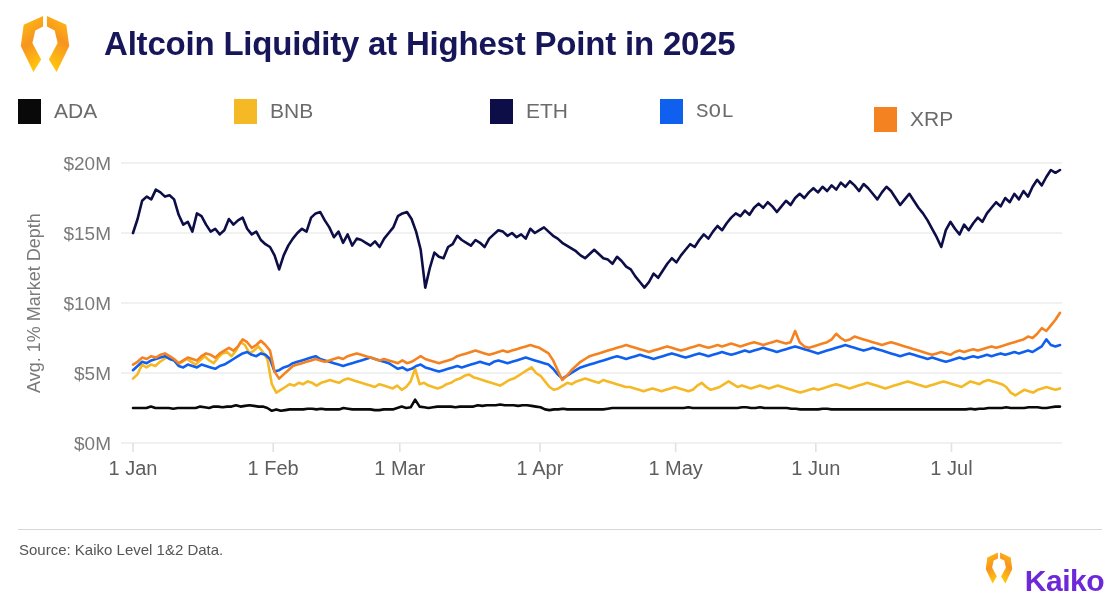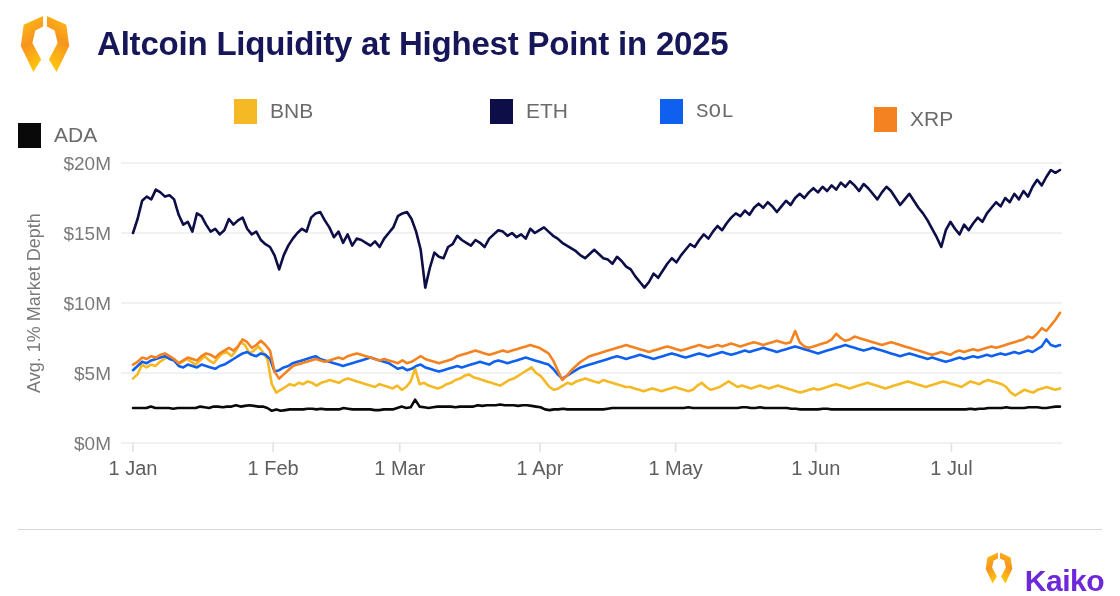--- a/index.html
+++ b/index.html
@@ -30,21 +30,21 @@
     display: flex;
     align-items: center;
   }
   .brand-mark {
     width: 62px;
     height: 62px;
     margin-left: 14px;
     flex: 0 0 auto;
   }
   .chart-title {
-    margin-left: 21px;
+    margin-left: 28px;
     font-size: 33px;
     font-weight: bold;
     color: #161659;
     letter-spacing: -0.2px;
     white-space: nowrap;
   }
 
   
   .legend {
     position: absolute;
@@ -154,21 +154,21 @@
           <stop offset="100%" stop-color="#FFC20E"></stop>
         </linearGradient>
       </defs>
       <path d="M30 3 L10 12 L7 34 L20 61 L28 48 L19 31 L22 18 L30 14 Z" fill="url(#kgrad1)"></path>
       <path d="M34 3 L54 12 L57 34 L44 61 L36 48 L45 31 L42 18 L34 14 Z" fill="url(#kgrad2)"></path>
     </svg>
     <div class="chart-title">Altcoin Liquidity at Highest Point in 2025</div>
   </div>
 
   <div class="legend">
-    <div class="legend-item" id="lg0" style="left: 0px; margin-top: 24px;">
+    <div class="legend-item" id="lg0" style="left: 0px;">
       <span class="legend-swatch" id="sw0" style="background: rgb(9, 9, 9);"></span>
       <span class="legend-label">ADA</span>
     </div>
     <div class="legend-item" id="lg1" style="left: 216px;">
       <span class="legend-swatch" id="sw1" style="background: rgb(245, 185, 37);"></span>
       <span class="legend-label">BNB</span>
     </div>
     <div class="legend-item" id="lg2" style="left: 428px; margin-left: 44px;">
       <span class="legend-swatch" id="sw2" style="background: rgb(13, 13, 71);"></span>
       <span class="legend-label">ETH</span>
@@ -213,20 +213,21 @@
         <polyline points="133.00,268.00 137.48,268.00 141.96,268.00 146.43,268.00 150.91,266.60 155.39,268.00 159.87,268.00 164.35,268.00 168.83,268.00 173.30,268.70 177.78,268.00 182.26,268.00 186.74,268.00 191.22,268.00 195.70,268.00 200.17,266.60 204.65,267.30 209.13,268.00 213.61,266.60 218.09,266.60 222.57,267.30 227.04,266.60 231.52,266.60 236.00,265.20 240.48,266.60 244.96,265.90 249.43,265.20 253.91,265.90 258.39,266.60 262.87,266.60 267.35,268.00 271.83,270.80 276.30,269.40 280.78,270.80 285.26,270.10 289.74,269.40 294.22,269.40 298.70,269.40 303.17,269.40 307.65,268.70 312.13,268.70 316.61,269.40 321.09,268.70 325.57,269.40 330.04,269.40 334.52,269.40 339.00,269.40 343.48,268.00 347.96,268.70 352.43,269.40 356.91,269.40 361.39,269.40 365.87,269.40 370.35,269.40 374.83,270.10 379.30,270.10 383.78,269.40 388.26,269.40 392.74,269.40 397.22,268.00 401.70,266.60 406.17,268.00 410.65,267.30 415.13,259.60 419.61,266.60 424.09,267.30 428.57,268.00 433.04,267.30 437.52,266.60 442.00,266.60 446.48,266.60 450.96,266.60 455.43,267.30 459.91,266.60 464.39,266.60 468.87,266.60 473.35,266.60 477.83,265.20 482.30,265.90 486.78,265.20 491.26,265.20 495.74,265.20 500.22,264.50 504.70,265.20 509.17,265.20 513.65,265.20 518.13,265.90 522.61,265.20 527.09,265.20 531.57,265.90 536.04,266.60 540.52,267.30 545.00,269.40 549.48,270.10 553.96,269.40 558.43,269.40 562.91,268.70 567.39,269.40 571.87,269.40 576.35,269.40 580.83,269.40 585.30,269.40 589.78,269.40 594.26,269.40 598.74,269.40 603.22,269.40 607.70,268.70 612.17,268.00 616.65,268.00 621.13,268.00 625.61,268.00 630.09,268.00 634.57,268.00 639.04,268.00 643.52,268.00 648.00,268.00 652.48,268.00 656.96,268.00 661.43,268.00 665.91,268.00 670.39,268.00 674.87,268.00 679.35,268.00 683.83,268.00 688.30,267.30 692.78,268.00 697.26,268.00 701.74,268.00 706.22,268.00 710.70,268.00 715.17,268.00 719.65,268.00 724.13,268.00 728.61,268.00 733.09,268.00 737.57,268.00 742.04,267.30 746.52,267.30 751.00,268.00 755.48,268.00 759.96,267.30 764.43,268.00 768.91,268.00 773.39,268.00 777.87,268.00 782.35,268.00 786.83,268.00 791.30,268.70 795.78,268.70 800.26,269.40 804.74,269.40 809.22,269.40 813.70,269.40 818.17,269.40 822.65,268.70 827.13,268.70 831.61,269.40 836.09,269.40 840.57,269.40 845.04,269.40 849.52,269.40 854.00,269.40 858.48,269.40 862.96,269.40 867.43,269.40 871.91,269.40 876.39,269.40 880.87,269.40 885.35,269.40 889.83,269.40 894.30,269.40 898.78,269.40 903.26,269.40 907.74,269.40 912.22,269.40 916.70,269.40 921.17,269.40 925.65,269.40 930.13,269.40 934.61,269.40 939.09,269.40 943.57,269.40 948.04,269.40 952.52,269.40 957.00,269.40 961.48,269.40 965.96,269.40 970.43,268.70 974.91,269.40 979.39,268.70 983.87,268.70 988.35,268.00 992.83,268.00 997.30,268.00 1001.78,268.00 1006.26,267.30 1010.74,268.00 1015.22,268.00 1019.70,268.00 1024.17,268.00 1028.65,267.30 1033.13,267.30 1037.61,267.30 1042.09,268.00 1046.57,268.00 1051.04,267.30 1055.52,266.60 1060.00,266.60" fill="none" stroke="#090909" stroke-width="2.6" stroke-linejoin="round" stroke-linecap="round"></polyline>
         <polyline points="133.00,238.60 137.48,234.40 141.96,224.60 146.43,227.40 150.91,224.60 155.39,226.00 159.87,221.80 164.35,219.00 168.83,216.20 173.30,219.00 177.78,224.60 182.26,221.80 186.74,219.00 191.22,221.80 195.70,224.60 200.17,220.40 204.65,216.20 209.13,220.40 213.61,223.20 218.09,217.60 222.57,213.40 227.04,212.00 231.52,216.20 236.00,210.60 240.48,202.20 244.96,205.00 249.43,213.40 253.91,210.60 258.39,206.40 262.87,212.00 267.35,219.00 271.83,244.20 276.30,252.60 280.78,249.80 285.26,247.00 289.74,244.20 294.22,245.60 298.70,242.80 303.17,244.20 307.65,241.40 312.13,242.80 316.61,245.60 321.09,242.80 325.57,241.40 330.04,240.00 334.52,241.40 339.00,242.80 343.48,240.00 347.96,238.60 352.43,240.00 356.91,241.40 361.39,242.80 365.87,244.20 370.35,245.60 374.83,247.00 379.30,244.20 383.78,245.60 388.26,247.00 392.74,248.40 397.22,245.60 401.70,249.80 406.17,247.00 410.65,241.40 415.13,228.80 419.61,244.20 424.09,242.80 428.57,245.60 433.04,247.00 437.52,248.40 442.00,247.00 446.48,244.20 450.96,242.80 455.43,240.00 459.91,238.60 464.39,235.80 468.87,234.40 473.35,237.20 477.83,238.60 482.30,240.00 486.78,241.40 491.26,242.80 495.74,244.20 500.22,245.60 504.70,242.80 509.17,240.00 513.65,238.60 518.13,235.80 522.61,233.00 527.09,230.20 531.57,227.40 536.04,233.00 540.52,235.80 545.00,241.40 549.48,247.00 553.96,249.80 558.43,248.40 562.91,245.60 567.39,242.80 571.87,244.20 576.35,241.40 580.83,240.00 585.30,238.60 589.78,240.00 594.26,241.40 598.74,242.80 603.22,240.00 607.70,241.40 612.17,242.80 616.65,244.20 621.13,245.60 625.61,247.00 630.09,247.00 634.57,248.40 639.04,249.80 643.52,251.20 648.00,249.80 652.48,248.40 656.96,249.80 661.43,251.20 665.91,249.80 670.39,248.40 674.87,247.00 679.35,248.40 683.83,249.80 688.30,251.20 692.78,249.80 697.26,245.60 701.74,242.80 706.22,247.00 710.70,249.80 715.17,248.40 719.65,247.00 724.13,244.20 728.61,241.40 733.09,244.20 737.57,247.00 742.04,245.60 746.52,247.00 751.00,248.40 755.48,247.00 759.96,245.60 764.43,247.00 768.91,248.40 773.39,247.00 777.87,245.60 782.35,247.00 786.83,248.40 791.30,249.80 795.78,251.20 800.26,252.60 804.74,251.20 809.22,249.80 813.70,248.40 818.17,249.80 822.65,248.40 827.13,247.00 831.61,245.60 836.09,244.20 840.57,245.60 845.04,247.00 849.52,248.40 854.00,247.00 858.48,245.60 862.96,244.20 867.43,242.80 871.91,244.20 876.39,245.60 880.87,247.00 885.35,248.40 889.83,247.00 894.30,245.60 898.78,244.20 903.26,242.80 907.74,241.40 912.22,242.80 916.70,244.20 921.17,245.60 925.65,247.00 930.13,245.60 934.61,244.20 939.09,242.80 943.57,241.40 948.04,242.80 952.52,244.20 957.00,245.60 961.48,247.00 965.96,244.20 970.43,241.40 974.91,242.80 979.39,244.20 983.87,241.40 988.35,240.00 992.83,241.40 997.30,242.80 1001.78,244.20 1006.26,247.00 1010.74,252.60 1015.22,255.40 1019.70,252.60 1024.17,249.80 1028.65,251.20 1033.13,252.60 1037.61,249.80 1042.09,248.40 1046.57,247.00 1051.04,248.40 1055.52,249.80 1060.00,248.40" fill="none" stroke="#F5B925" stroke-width="2.6" stroke-linejoin="round" stroke-linecap="round"></polyline>
         <polyline points="133.00,93.00 137.57,79.00 142.13,60.80 146.70,56.60 151.27,59.40 155.83,49.60 160.40,52.40 164.97,56.60 169.53,55.20 174.10,59.40 178.67,74.80 183.23,84.60 187.80,81.80 192.36,91.60 196.93,73.40 201.50,76.20 206.06,84.60 210.63,91.60 215.20,88.80 219.76,94.40 224.33,90.20 228.90,79.00 233.46,84.60 238.03,80.40 242.60,77.60 247.16,88.80 251.73,94.40 256.30,91.60 260.86,100.00 265.43,104.20 270.00,107.00 274.56,115.40 279.13,129.40 283.69,115.40 288.26,105.60 292.83,98.60 297.39,93.00 301.96,88.80 306.53,91.60 311.09,77.60 315.66,73.40 320.23,72.00 324.79,80.40 329.36,87.40 333.93,97.20 338.49,91.60 343.06,102.80 347.63,94.40 352.19,105.60 356.76,98.60 361.33,100.00 365.89,102.80 370.46,105.60 375.02,101.40 379.59,107.00 384.16,98.60 388.72,93.00 393.29,87.40 397.86,76.20 402.42,73.40 406.99,72.00 411.56,79.00 416.12,91.60 420.69,109.80 425.26,147.60 429.82,128.00 434.39,112.60 438.96,116.80 443.52,118.20 448.09,107.00 452.66,104.20 457.22,95.80 461.79,100.00 466.35,102.80 470.92,105.60 475.49,100.00 480.05,102.80 484.62,107.00 489.19,98.60 493.75,94.40 498.32,90.20 502.89,91.60 507.45,95.80 512.02,93.00 516.59,97.20 521.15,94.40 525.72,98.60 530.29,88.80 534.85,93.00 539.42,90.20 543.99,87.40 548.55,91.60 553.12,95.80 557.68,98.60 562.25,102.80 566.82,105.60 571.38,108.40 575.95,111.20 580.52,115.40 585.08,118.20 589.65,114.00 594.22,109.80 598.78,114.00 603.35,118.20 607.92,119.60 612.48,123.80 617.05,116.80 621.62,121.00 626.18,126.60 630.75,129.40 635.32,136.40 639.88,142.00 644.45,147.60 649.01,142.00 653.58,133.60 658.15,137.80 662.71,130.80 667.28,123.80 671.85,118.20 676.41,122.40 680.98,115.40 685.55,109.80 690.11,104.20 694.68,107.00 699.25,100.00 703.81,94.40 708.38,98.60 712.95,91.60 717.51,86.00 722.08,90.20 726.65,83.20 731.21,77.60 735.78,73.40 740.34,76.20 744.91,70.60 749.48,74.80 754.04,67.80 758.61,63.60 763.18,67.80 767.74,62.20 772.31,66.40 776.88,72.00 781.44,66.40 786.01,60.80 790.58,65.00 795.14,58.00 799.71,53.80 804.28,58.00 808.84,52.40 813.41,48.20 817.98,52.40 822.54,46.80 827.11,51.00 831.67,45.40 836.24,49.60 840.81,42.60 845.37,46.80 849.94,41.20 854.51,45.40 859.07,51.00 863.64,44.00 868.21,48.20 872.77,53.80 877.34,59.40 881.91,52.40 886.47,46.80 891.04,51.00 895.61,58.00 900.17,65.00 904.74,59.40 909.31,53.80 913.87,60.80 918.44,67.80 923.00,73.40 927.57,80.40 932.14,88.80 936.70,97.20 941.27,107.00 945.84,90.20 950.40,81.80 954.97,88.80 959.54,94.40 964.10,84.60 968.67,90.20 973.24,83.20 977.80,77.60 982.37,81.80 986.94,73.40 991.50,67.80 996.07,62.20 1000.64,66.40 1005.20,58.00 1009.77,62.20 1014.33,53.80 1018.90,59.40 1023.47,51.00 1028.03,56.60 1032.60,46.80 1037.17,39.80 1041.73,45.40 1046.30,37.00 1050.87,30.00 1055.43,32.80 1060.00,30.00" fill="none" stroke="#0D0D47" stroke-width="2.6" stroke-linejoin="round" stroke-linecap="round"></polyline>
         <polyline points="133.00,230.20 137.57,226.00 142.13,221.80 146.70,223.20 151.27,220.40 155.83,219.00 160.40,217.60 164.97,216.20 169.53,219.00 174.10,220.40 178.67,226.00 183.23,227.40 187.80,224.60 192.36,226.00 196.93,227.40 201.50,224.60 206.06,226.00 210.63,227.40 215.20,228.80 219.76,226.00 224.33,224.60 228.90,221.80 233.46,219.00 238.03,216.20 242.60,213.40 247.16,212.00 251.73,214.80 256.30,216.20 260.86,213.40 265.43,214.80 270.00,219.00 274.56,231.60 279.13,230.20 283.69,227.40 288.26,226.00 292.83,223.20 297.39,221.80 301.96,220.40 306.53,219.00 311.09,217.60 315.66,216.20 320.23,219.00 324.79,220.40 329.36,221.80 333.93,223.20 338.49,224.60 343.06,226.00 347.63,224.60 352.19,223.20 356.76,221.80 361.33,220.40 365.89,219.00 370.46,217.60 375.02,219.00 379.59,220.40 384.16,221.80 388.72,223.20 393.29,226.00 397.86,228.80 402.42,227.40 406.99,230.20 411.56,228.80 416.12,226.00 420.69,224.60 425.26,227.40 429.82,228.80 434.39,230.20 438.96,231.60 443.52,230.20 448.09,228.80 452.66,227.40 457.22,226.00 461.79,227.40 466.35,226.00 470.92,224.60 475.49,223.20 480.05,221.80 484.62,223.20 489.19,224.60 493.75,221.80 498.32,220.40 502.89,221.80 507.45,223.20 512.02,221.80 516.59,220.40 521.15,219.00 525.72,217.60 530.29,219.00 534.85,220.40 539.42,221.80 543.99,223.20 548.55,224.60 553.12,228.80 557.68,234.40 562.25,238.60 566.82,235.80 571.38,233.00 575.95,230.20 580.52,227.40 585.08,226.00 589.65,224.60 594.22,223.20 598.78,221.80 603.35,220.40 607.92,219.00 612.48,217.60 617.05,216.20 621.62,217.60 626.18,219.00 630.75,217.60 635.32,216.20 639.88,214.80 644.45,216.20 649.01,217.60 653.58,219.00 658.15,217.60 662.71,216.20 667.28,214.80 671.85,213.40 676.41,214.80 680.98,216.20 685.55,217.60 690.11,216.20 694.68,214.80 699.25,213.40 703.81,214.80 708.38,216.20 712.95,214.80 717.51,213.40 722.08,212.00 726.65,213.40 731.21,214.80 735.78,213.40 740.34,212.00 744.91,210.60 749.48,212.00 754.04,210.60 758.61,209.20 763.18,207.80 767.74,209.20 772.31,210.60 776.88,212.00 781.44,210.60 786.01,209.20 790.58,207.80 795.14,206.40 799.71,207.80 804.28,209.20 808.84,210.60 813.41,212.00 817.98,213.40 822.54,212.00 827.11,210.60 831.67,209.20 836.24,207.80 840.81,206.40 845.37,205.00 849.94,206.40 854.51,207.80 859.07,209.20 863.64,210.60 868.21,209.20 872.77,207.80 877.34,209.20 881.91,210.60 886.47,212.00 891.04,213.40 895.61,214.80 900.17,216.20 904.74,214.80 909.31,213.40 913.87,214.80 918.44,216.20 923.00,217.60 927.57,219.00 932.14,217.60 936.70,219.00 941.27,220.40 945.84,221.80 950.40,220.40 954.97,219.00 959.54,217.60 964.10,219.00 968.67,217.60 973.24,216.20 977.80,217.60 982.37,216.20 986.94,214.80 991.50,216.20 996.07,214.80 1000.64,213.40 1005.20,214.80 1009.77,213.40 1014.33,212.00 1018.90,213.40 1023.47,212.00 1028.03,210.60 1032.60,212.00 1037.17,209.20 1041.73,206.40 1046.30,199.40 1050.87,205.00 1055.43,206.40 1060.00,205.00" fill="none" stroke="#1060F0" stroke-width="2.6" stroke-linejoin="round" stroke-linecap="round"></polyline>
         <polyline points="133.00,224.60 137.57,221.80 142.13,217.60 146.70,219.00 151.27,216.20 155.83,217.60 160.40,214.80 164.97,213.40 169.53,216.20 174.10,219.00 178.67,223.20 183.23,220.40 187.80,217.60 192.36,219.00 196.93,220.40 201.50,216.20 206.06,213.40 210.63,214.80 215.20,217.60 219.76,213.40 224.33,210.60 228.90,207.80 233.46,210.60 238.03,206.40 242.60,199.40 247.16,202.20 251.73,207.80 256.30,205.00 260.86,200.80 265.43,205.00 270.00,210.60 274.56,231.60 279.13,238.60 283.69,234.40 288.26,230.20 292.83,226.00 297.39,224.60 301.96,223.20 306.53,221.80 311.09,220.40 315.66,219.00 320.23,220.40 324.79,221.80 329.36,220.40 333.93,219.00 338.49,217.60 343.06,219.00 347.63,216.20 352.19,214.80 356.76,213.40 361.33,214.80 365.89,216.20 370.46,217.60 375.02,219.00 379.59,220.40 384.16,219.00 388.72,220.40 393.29,221.80 397.86,223.20 402.42,220.40 406.99,223.20 411.56,221.80 416.12,219.00 420.69,216.20 425.26,219.00 429.82,220.40 434.39,221.80 438.96,223.20 443.52,221.80 448.09,220.40 452.66,219.00 457.22,216.20 461.79,214.80 466.35,213.40 470.92,212.00 475.49,210.60 480.05,212.00 484.62,213.40 489.19,214.80 493.75,213.40 498.32,212.00 502.89,210.60 507.45,212.00 512.02,210.60 516.59,209.20 521.15,207.80 525.72,206.40 530.29,205.00 534.85,206.40 539.42,207.80 543.99,210.60 548.55,213.40 553.12,220.40 557.68,230.20 562.25,240.00 566.82,235.80 571.38,230.20 575.95,226.00 580.52,221.80 585.08,219.00 589.65,216.20 594.22,214.80 598.78,213.40 603.35,212.00 607.92,210.60 612.48,209.20 617.05,207.80 621.62,206.40 626.18,205.00 630.75,206.40 635.32,207.80 639.88,209.20 644.45,210.60 649.01,212.00 653.58,210.60 658.15,209.20 662.71,207.80 667.28,206.40 671.85,207.80 676.41,209.20 680.98,210.60 685.55,209.20 690.11,207.80 694.68,206.40 699.25,205.00 703.81,206.40 708.38,207.80 712.95,206.40 717.51,205.00 722.08,206.40 726.65,205.00 731.21,203.60 735.78,205.00 740.34,206.40 744.91,205.00 749.48,203.60 754.04,202.20 758.61,203.60 763.18,205.00 767.74,203.60 772.31,202.20 776.88,200.80 781.44,202.20 786.01,203.60 790.58,202.20 795.14,191.00 799.71,202.20 804.28,206.40 808.84,207.80 813.41,206.40 817.98,205.00 822.54,203.60 827.11,202.20 831.67,199.40 836.24,193.80 840.81,198.00 845.37,200.80 849.94,199.40 854.51,196.60 859.07,198.00 863.64,199.40 868.21,200.80 872.77,202.20 877.34,203.60 881.91,205.00 886.47,203.60 891.04,202.20 895.61,203.60 900.17,205.00 904.74,206.40 909.31,207.80 913.87,209.20 918.44,210.60 923.00,212.00 927.57,213.40 932.14,214.80 936.70,213.40 941.27,212.00 945.84,213.40 950.40,214.80 954.97,212.00 959.54,210.60 964.10,212.00 968.67,210.60 973.24,209.20 977.80,210.60 982.37,209.20 986.94,207.80 991.50,206.40 996.07,207.80 1000.64,206.40 1005.20,205.00 1009.77,203.60 1014.33,202.20 1018.90,200.80 1023.47,199.40 1028.03,196.60 1032.60,198.00 1037.17,193.80 1041.73,188.20 1046.30,191.00 1050.87,185.40 1055.43,179.80 1060.00,172.80" fill="none" stroke="#F58220" stroke-width="2.6" stroke-linejoin="round" stroke-linecap="round"></polyline>
       </svg>
   </div>
 
   <div class="footer-rule"></div>
   <div class="footer-text">
+    <div class="footer-line">Source: Kaiko Level 1&amp;2 Data.</div>
   </div>
   <div class="footer-logo">
     <svg class="footer-logo-mark" viewBox="0 0 64 64">
       <path d="M30 3 L10 12 L7 34 L20 61 L28 48 L19 31 L22 18 L30 14 Z" fill="url(#kgrad1)"></path>
       <path d="M34 3 L54 12 L57 34 L44 61 L36 48 L45 31 L42 18 L34 14 Z" fill="url(#kgrad2)"></path>
     </svg>
     <span class="footer-logo-text">Kaiko</span>
   </div>
 
 </div>

